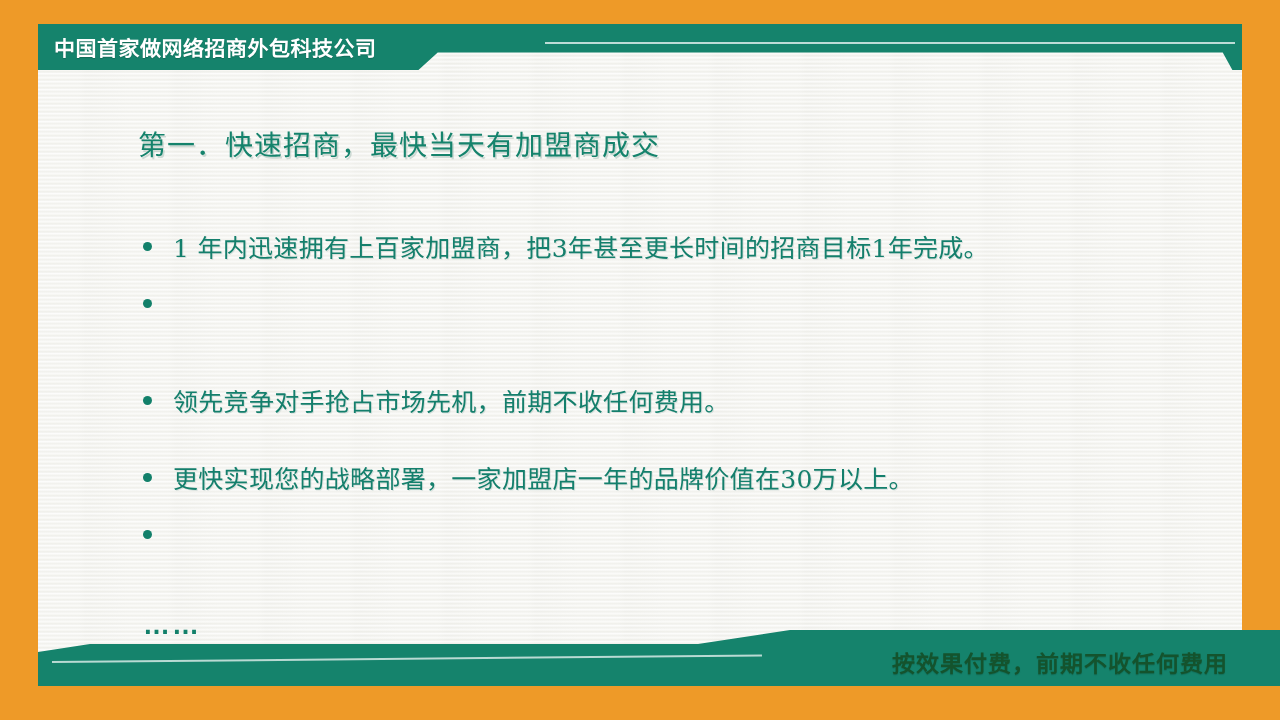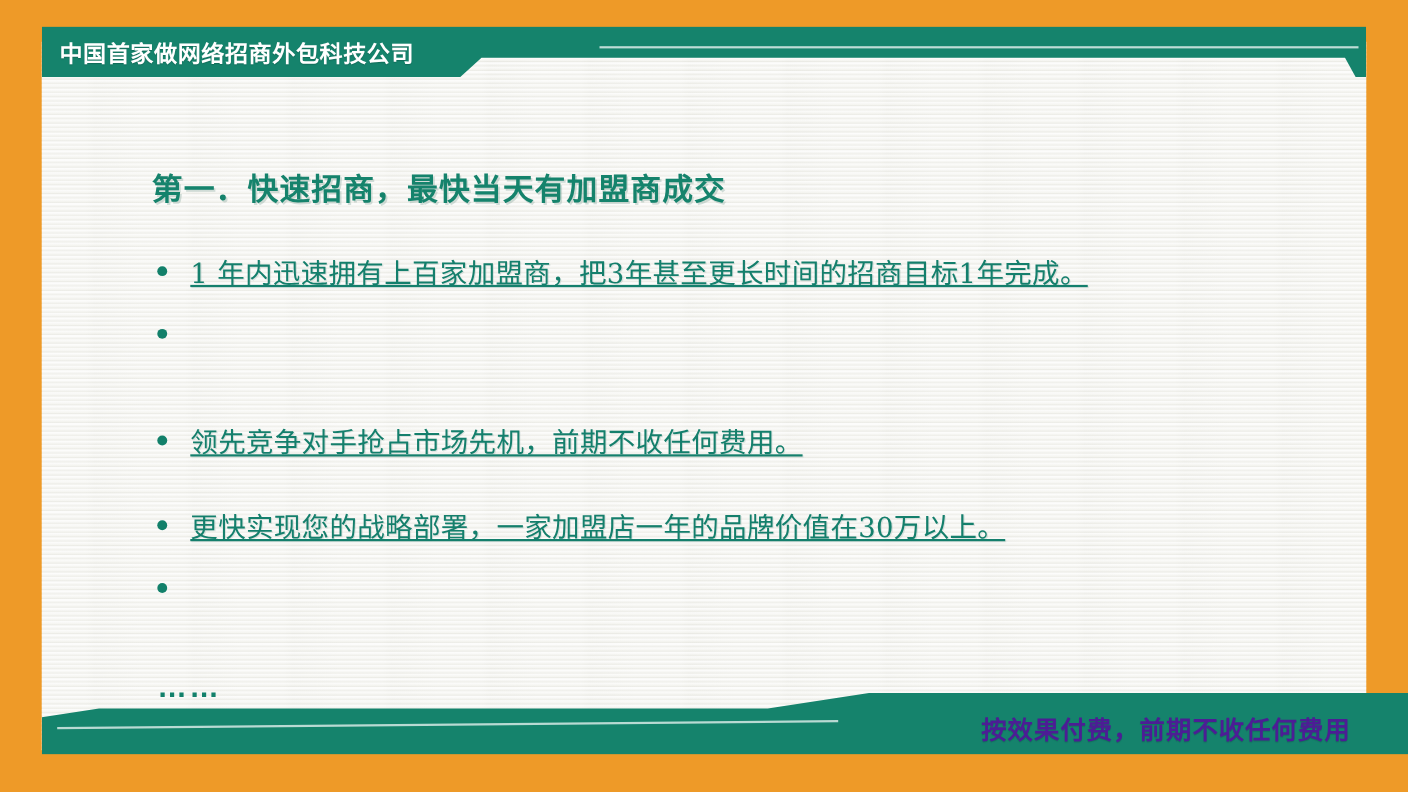--- a/index.html
+++ b/index.html
@@ -83,24 +83,24 @@
     letter-spacing: 0.5px;
     white-space: nowrap;
     text-shadow: 0 1px 1px rgba(0,0,0,0.18);
   }
   .header-title > span { padding-left: 0; }
 
   
   .heading {
     position: absolute;
     left: 138px;
-    top: 150px;
+    top: 123px;
     color: #15836c;
     font-size: 28px;
-    font-weight: bold;
+    font-weight: normal;
     letter-spacing: 1px;
     white-space: nowrap;
     text-shadow: 1.5px 1.5px 0 rgba(140,170,160,0.38);
   }
 
   
   .bullets {
     position: absolute;
     left: 143px;
     top: 228px;
@@ -121,21 +121,20 @@
     margin-right: 21px;
     position: relative;
     top: -6px;
   }
   .bullet-text {
     font-family: "DejaVu Serif", "Liberation Serif", serif;
     font-size: 25px;
     color: #147f6c;
     letter-spacing: 0.3px;
     text-shadow: 1px 1px 0 rgba(150,180,172,0.30);
-    text-decoration: underline;
   }
 
   .ellipsis {
     position: absolute;
     left: 143px;
     top: 612px;
     color: #12806a;
     font-size: 27px;
     font-weight: bold;
     letter-spacing: 2px;
@@ -160,21 +159,21 @@
     width: 710px;
     height: 2px;
     background: rgba(255,255,255,0.70);
     transform: rotate(-0.52deg);
     transform-origin: left center;
   }
   .footer-text {
     position: absolute;
     right: 52px;
     top: 645px;
-    color: #4c1d95;
+    color: #14532d;
     font-size: 23px;
     font-weight: bold;
     letter-spacing: 1px;
     white-space: nowrap;
     text-shadow: 0 1px 1px rgba(0,0,0,0.15);
   }
 </style>
 </head>
 <body>
 

